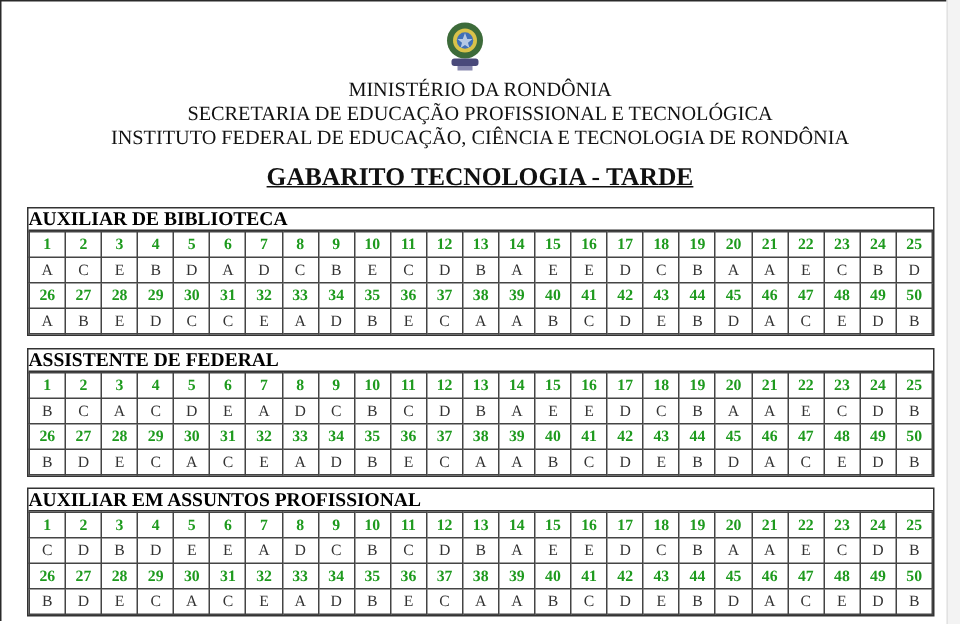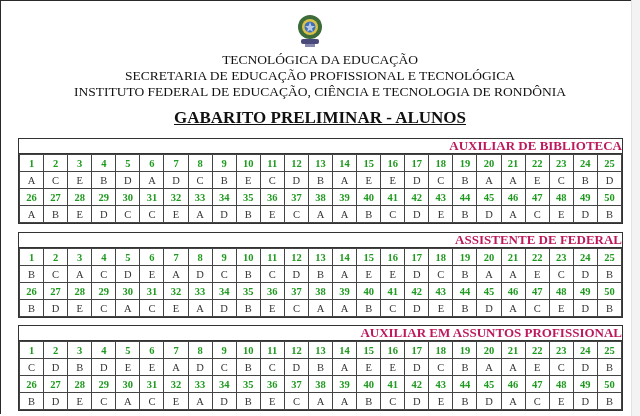--- a/index.html
+++ b/index.html
@@ -3,45 +3,45 @@
 <meta charset="utf-8">
 <style>
   html,body{margin:0;padding:0;}
   body{width:640px;height:416px;overflow:hidden;background:#fff;font-family:"Liberation Serif","DejaVu Serif",serif;position:relative;}
   .frame{position:absolute;left:0;top:0;width:638px;height:414px;border:1px solid #2a2a2a;border-bottom:none;box-sizing:border-box;}
   .rightbar{position:absolute;right:0;top:0;width:8px;height:416px;background:#f3f3f3;border-left:1px solid #e2e2e2;}
   .emblem{position:absolute;left:296px;top:13px;width:28px;height:36px;}
   .hdr{position:absolute;left:0;width:640px;text-align:center;color:#111;font-size:13.5px;line-height:15px;}
   .title{position:absolute;left:0;width:640px;top:108px;text-align:center;font-weight:bold;font-size:17px;text-decoration:underline;color:#111;}
   .block{position:absolute;left:18px;width:605px;border:1.5px solid #333;box-sizing:border-box;}
-  .bt{height:14px;text-align:right;font-weight:bold;font-size:13px;line-height:14px;color:#be185d;border-bottom:1px solid #333;}
+  .bt{height:14px;text-align:left;font-weight:bold;font-size:13px;line-height:14px;color:#000000;border-bottom:1px solid #333;}
   table{border-collapse:collapse;width:100%;table-layout:fixed;}
   td{border:1px solid #444;text-align:center;font-size:10.5px;height:16px;padding:0;line-height:15px;}
   td.n{color:#1e9a1e;font-weight:bold;}
   td.a{color:#333;}
 </style>
 </head>
 <body>
 
 <div class="frame"></div>
 <div class="rightbar"></div>
 
 <svg class="emblem" viewBox="0 0 28 36">
   <circle cx="14" cy="14" r="12" fill="#3d6b3a"></circle>
   <circle cx="14" cy="14" r="8" fill="#d9c24a"></circle>
   <circle cx="14" cy="14" r="5.5" fill="#3f6fb8"></circle>
   <polygon points="14,9 15.5,13 19,13 16,15.5 17,19 14,17 11,19 12,15.5 9,13 12.5,13" fill="#e8eef8" opacity="0.7"></polygon>
   <rect x="5" y="26" width="18" height="5" rx="2" fill="#4a4a7a"></rect>
   <rect x="9" y="31" width="10" height="3" fill="#8a8ab0"></rect>
 </svg>
 
-<div class="hdr" style="top:52px">TECNOLÓGICA DA EDUCAÇÃO</div>
+<div class="hdr" style="top:52px">MINISTÉRIO DA RONDÔNIA</div>
 <div class="hdr" style="top:68px">SECRETARIA DE EDUCAÇÃO PROFISSIONAL E TECNOLÓGICA</div>
 <div class="hdr" style="top:84px">INSTITUTO FEDERAL DE EDUCAÇÃO, CIÊNCIA E TECNOLOGIA DE RONDÔNIA</div>
-<div class="title">GABARITO PRELIMINAR - ALUNOS</div>
+<div class="title">GABARITO TECNOLOGIA - TARDE</div>
 
 <div class="block" style="top:138px" id="b0">
     <div class="bt">AUXILIAR DE BIBLIOTECA</div>
     <table>
       <tbody>
         <tr>
           <td class="n">1</td>
           <td class="n">2</td>
           <td class="n">3</td>
           <td class="n">4</td>

